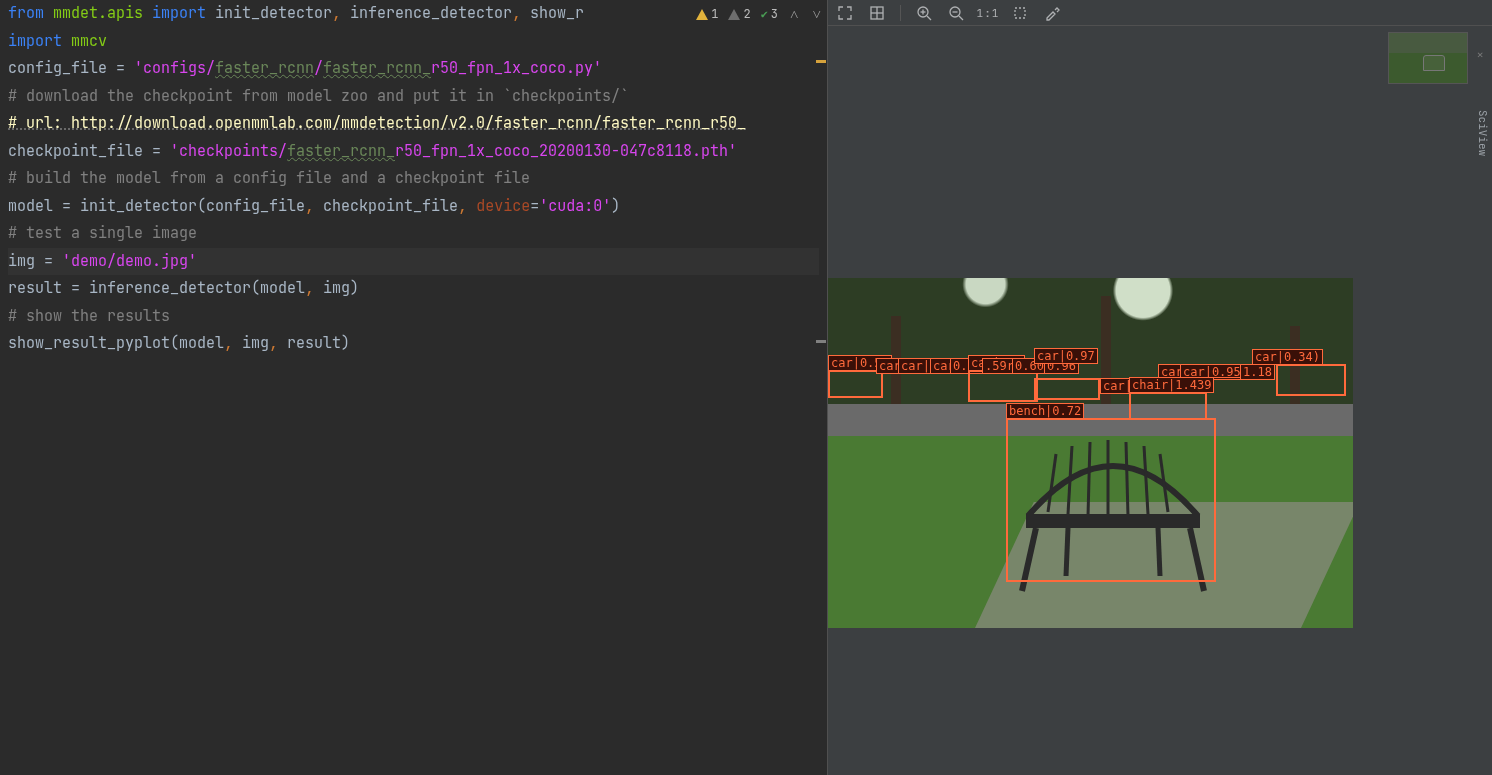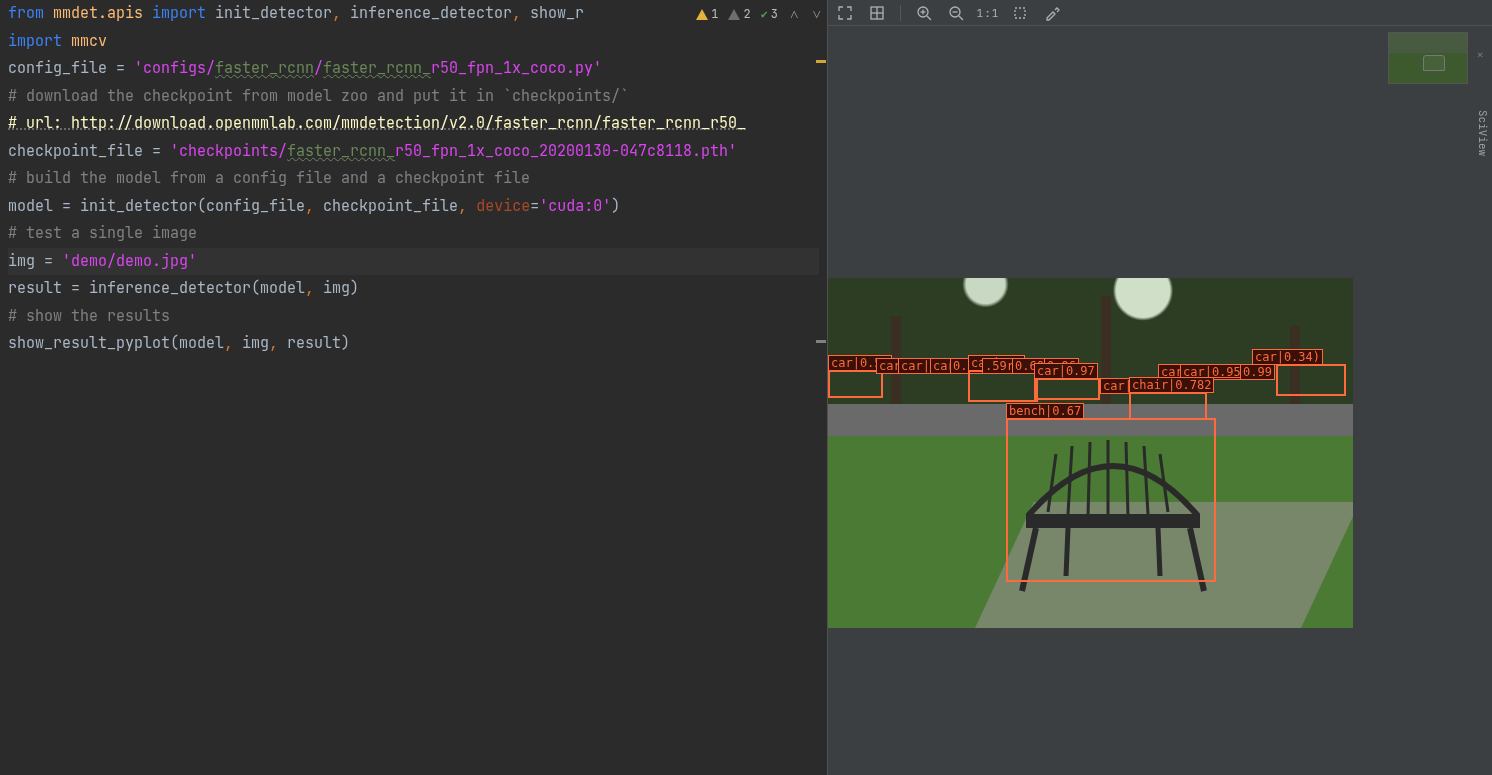--- a/index.html
+++ b/index.html
@@ -19,21 +19,21 @@
     border-right: 1px solid #505050;
   }
   .code-area {
     padding: 0 8px 0 8px;
     line-height: 27.2px;
     white-space: pre;
   }
   .code-line { height: 27.5px; display: flex; align-items: center; }
   .current-line { background: #323232; }
   .kw { color: #3b82f6; }
-  .mod { color: #fdba74; }
+  .mod { color: #84cc16; }
   .id { color: #a9b7c6; }
   .str { color: #d946ef; }
   .str-typo { color: #6a8759; text-decoration: underline wavy #6a8759 0.5px; }
   .cmt { color: #808080; }
   .cmt-url { color: #fef9c3; text-decoration: underline dotted #808080; }
   .param { color: #aa4926; }
   .punct { color: #cc7832; }
   .pn { color: #a9b7c6; }
   .inspect-bar {
     position: absolute; top: 4px; right: 4px; height: 20px;
@@ -248,27 +248,27 @@
           <div class="lbl" style="left: 48px; top: 80px;">car</div>
           <div class="lbl" style="left: 70px; top: 80px;">car|</div>
           <div class="lbl" style="left: 102px; top: 80px;">car|</div>
           <div class="lbl" style="left: 122px; top: 80px;">0.40</div>
           <div class="bbox" style="left: 140px; top: 92px; width: 70px; height: 32px;"></div>
           <div class="lbl" style="left: 140px; top: 77px;">car|0.9</div>
           <div class="lbl" style="left: 154px; top: 80px;">.59r|</div>
           <div class="lbl" style="left: 184px; top: 80px;">0.60</div>
           <div class="lbl" style="left: 216px; top: 80px;">0.96</div>
           <div class="bbox" style="left: 206px; top: 100px; width: 66px; height: 22px;"></div>
-          <div class="lbl" style="left: 206px; top: 85px;">car|0.97</div>
+          <div class="lbl" style="left: 206px; top: 70px;">car|0.97</div>
           <div class="lbl" style="left: 272px; top: 100px;">car|0.46</div>
           <div class="lbl" style="left: 330px; top: 86px;">car</div>
           <div class="lbl" style="left: 352px; top: 86px; text-decoration: underline;">car|0.95</div>
-          <div class="lbl" style="left: 412px; top: 86px;">0.99</div>
+          <div class="lbl" style="left: 412px; top: 86px;">1.18</div>
           <div class="bbox" style="left: 448px; top: 86px; width: 70px; height: 32px;"></div>
           <div class="lbl" style="left: 424px; top: 71px;">car|0.34)</div>
           <div class="bbox" style="left: 301px; top: 114px; width: 78px; height: 28px;"></div>
-          <div class="lbl" style="left: 301px; top: 99px;">chair|0.782</div>
+          <div class="lbl" style="left: 301px; top: 99px;">chair|1.439</div>
           <div class="bbox" style="left: 178px; top: 140px; width: 210px; height: 164px;"></div>
-          <div class="lbl" style="left: 178px; top: 125px;">bench|0.67</div>
+          <div class="lbl" style="left: 178px; top: 125px;">bench|0.72</div>
         </div>
     </div>
   </div>
 </div>
 
 </body></html>

